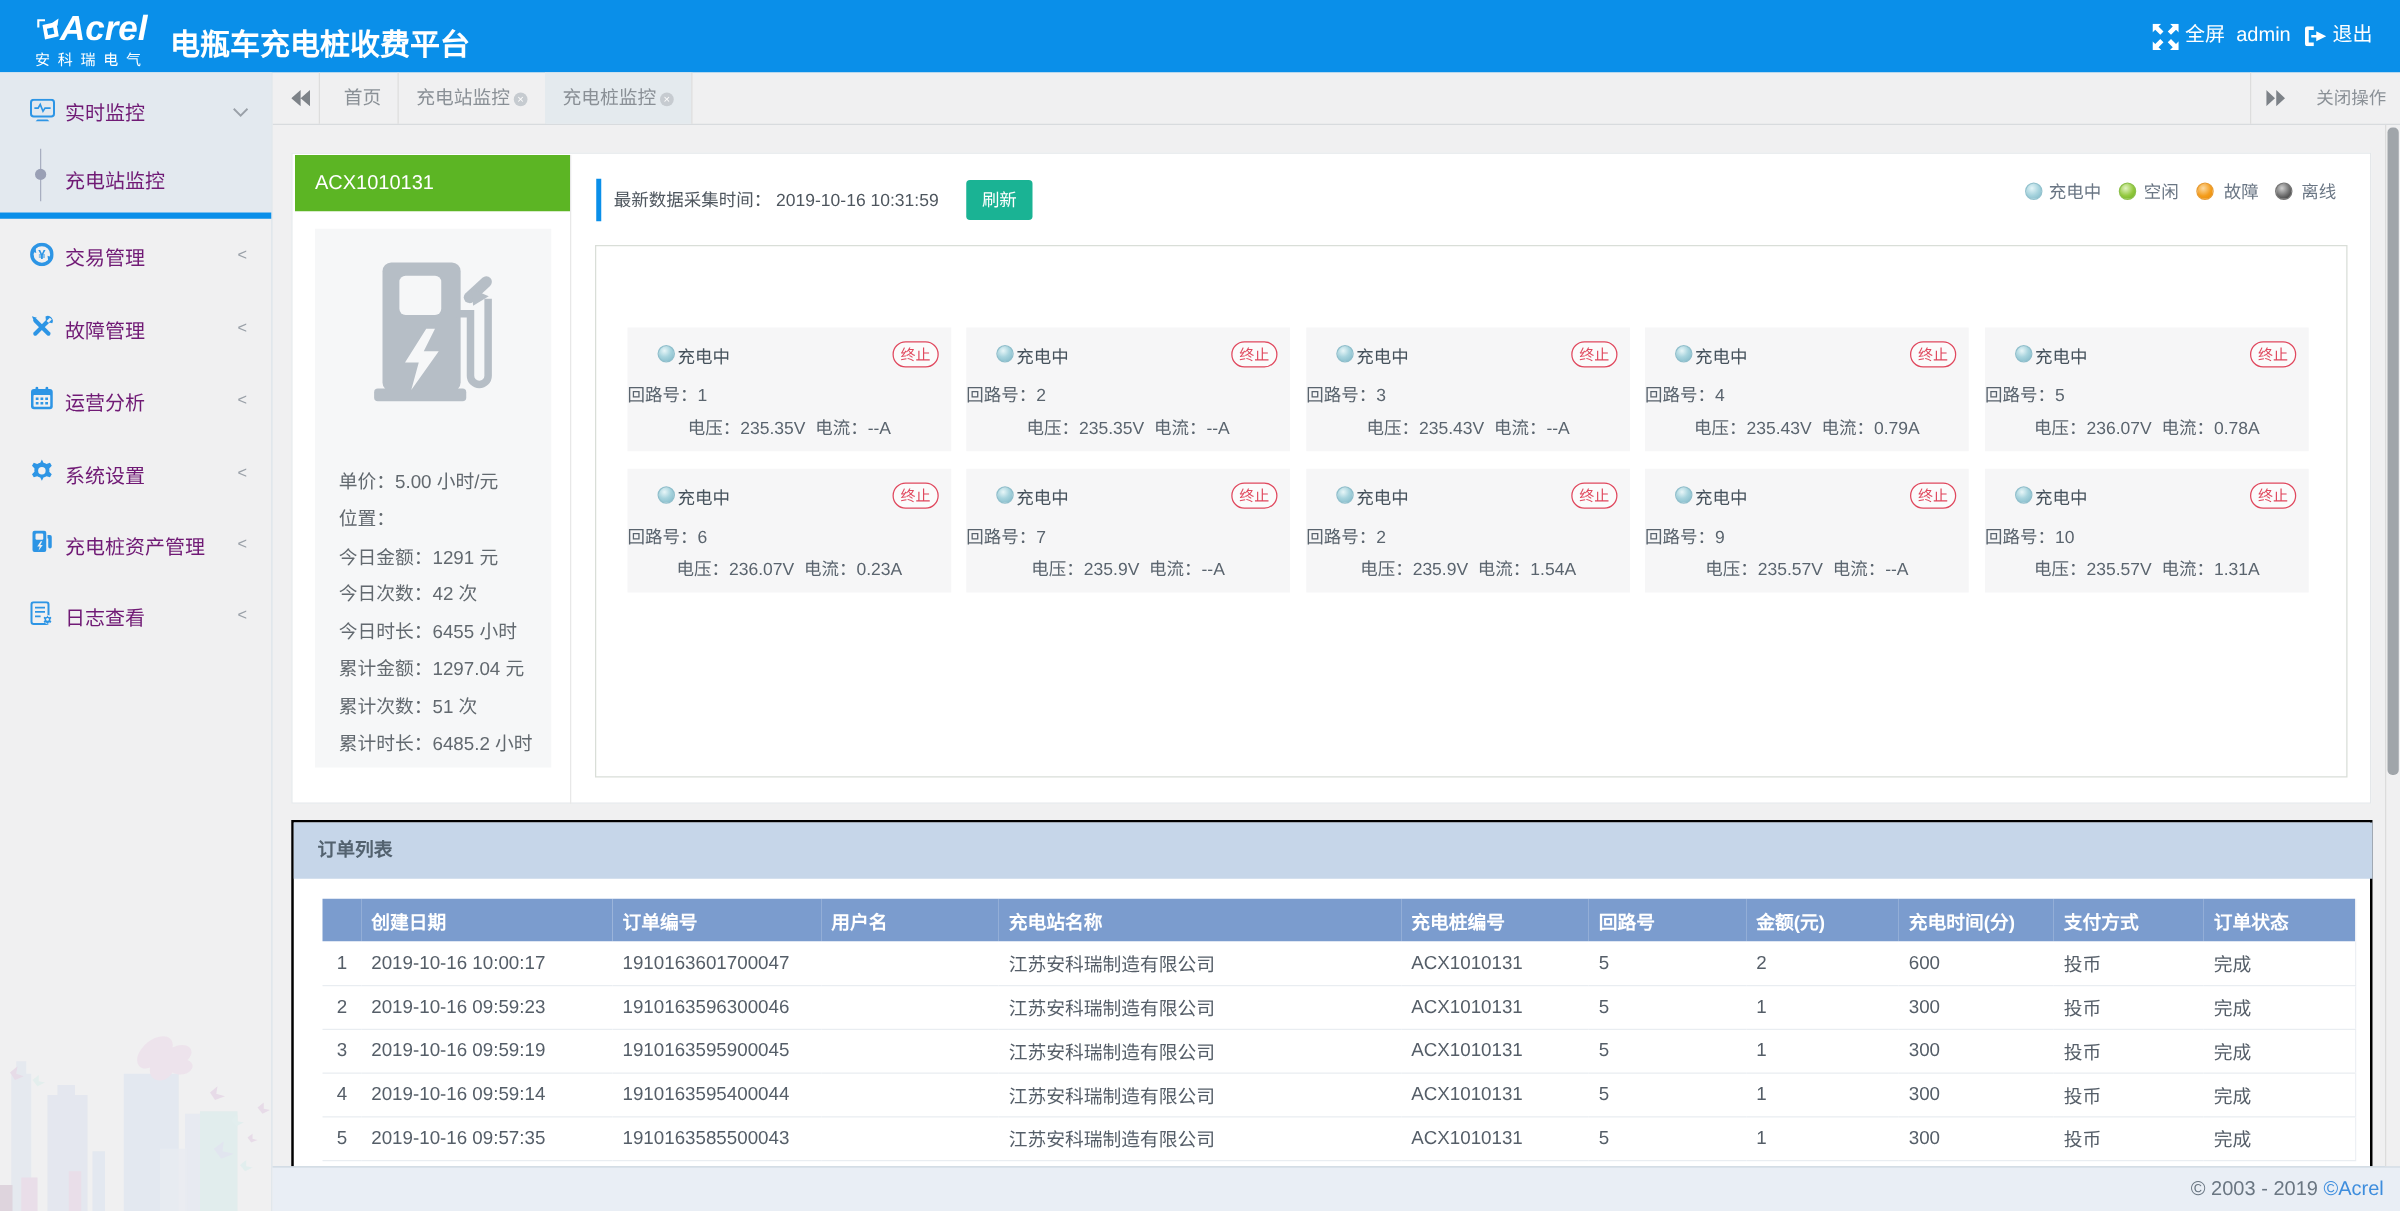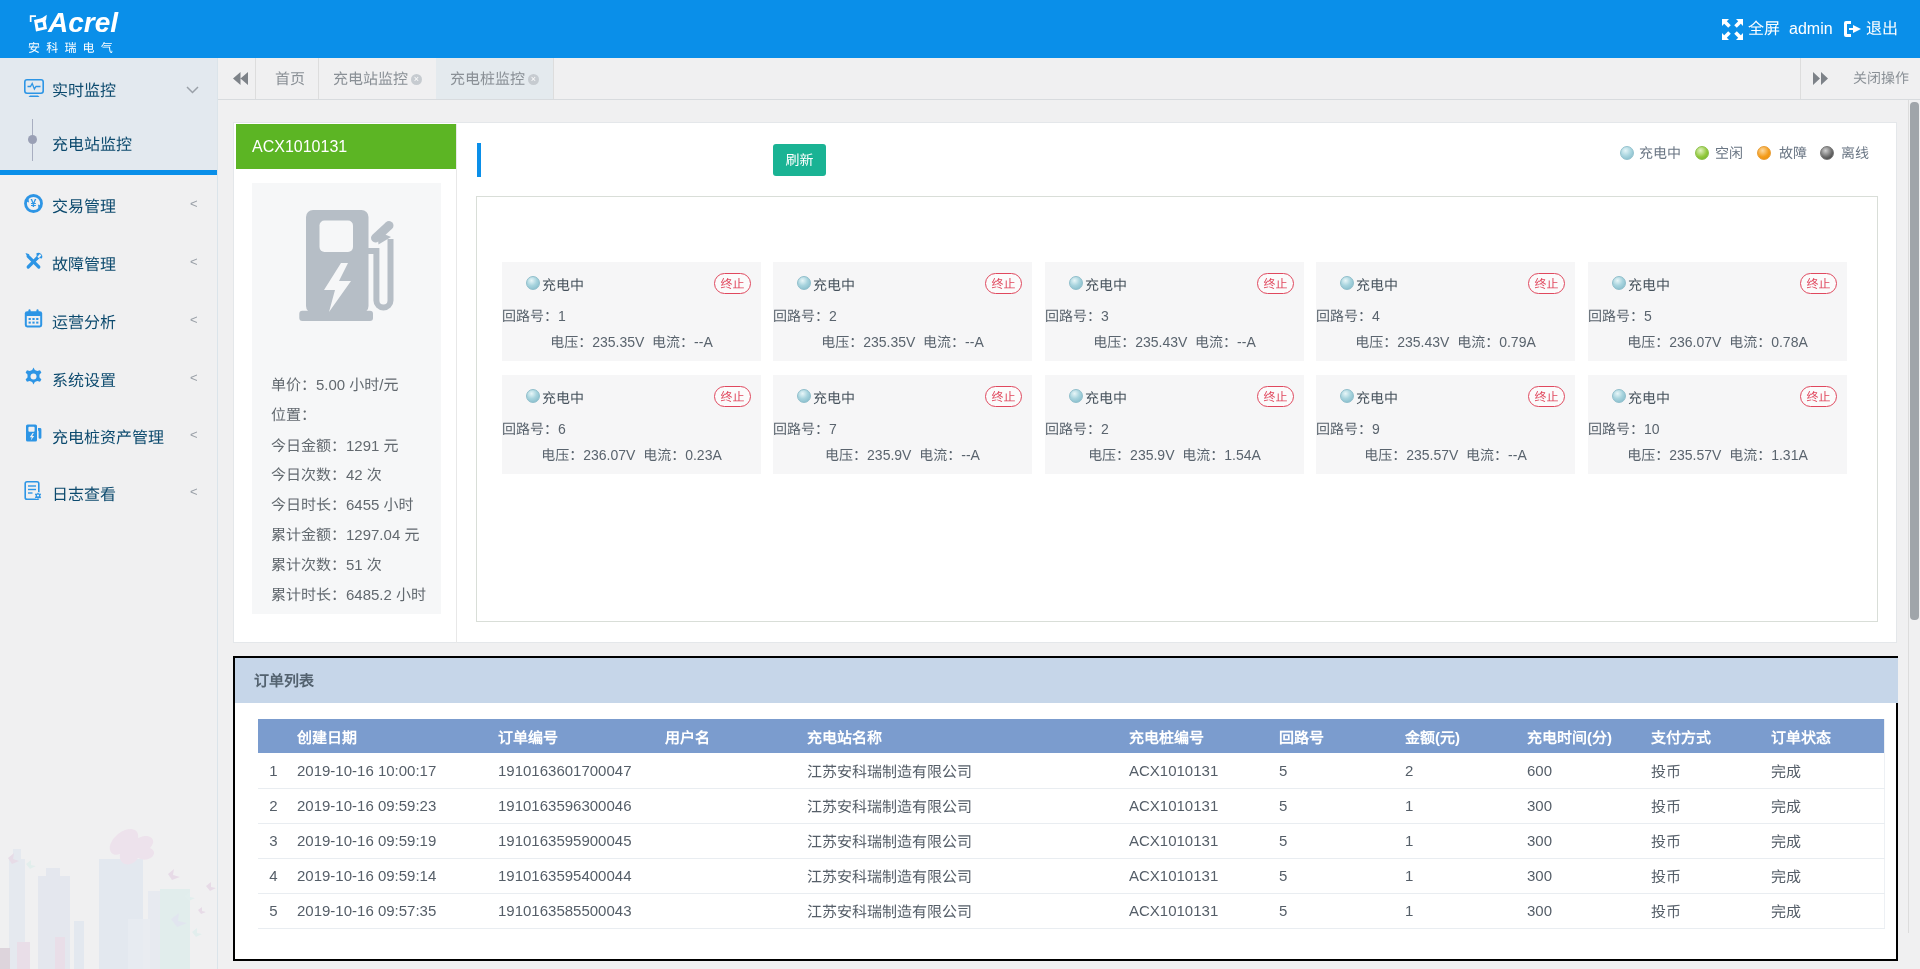--- a/index.html
+++ b/index.html
@@ -18,21 +18,21 @@
 
 #tabbar { left:218px; top:58px; width:1702px; height:42px; background:#f0f0f1; border-bottom:1px solid #d8dbde; }
 .tabsep { position:absolute; top:0; width:1px; height:41px; background:#ddd; }
 .tabtxt { position:absolute; top:0; height:41px; line-height:41px; font-size:15px; color:#8a9096; }
 .tclose { position:absolute; top:16px; width:11px; height:11px; border-radius:50%; background:#c6cbd0; color:#fff; font-size:9px; line-height:11px; text-align:center; }
 
 
 #sidebar { left:0; top:58px; width:218px; height:911px; background:#f0f0f1; border-right:1px solid #dbe4ea; }
 #sgroup1 { left:0; top:0; width:217px; height:112px; background:#e3e9ef; }
 #sblue { left:0; top:112px; width:217px; height:5px; background:#0a8fe9; }
-.mi-txt { font-size:16px; color:#0c4a6e; }
+.mi-txt { font-size:16px; color:#701a75; }
 .mi-chev { font-size:13px; color:#9aa0a8; }
 
 
 #panel1 { left:233px; top:122px; width:1664px; height:521px; background:#fff; border:1px solid #e4e7ea; }
 #greenhdr { left:2px; top:1px; width:220px; height:45px; background:#5cb524; color:#fff; font-size:16px; line-height:45px; padding-left:16px; }
 #carddiv { left:222px; top:1px; width:1px; height:519px; background:#e8e8e8; }
 #graypanel { left:18px; top:60px; width:189px; height:431px; background:#f6f7f8; }
 .stat { position:absolute; left:19px; width:170px; font-size:15px; color:#62696f; white-space:nowrap; }
 
 #tbar-blue { left:243px; top:20px; width:4px; height:34px; background:#0a8fe9; }
@@ -71,20 +71,21 @@
 <div id="stage">
 
   <div class="abs" id="hdr">
     <svg class="abs" style="left:29px;top:14px" width="19" height="20" viewBox="0 0 19 20">
       <path d="M0.8 8 V1.3 H7 V3 H2.5 V8 z" fill="#fff"></path>
       <path d="M5 6 L16 3.5 L18 15 L7 17.5 z M8.5 9 L13.5 8 L14.5 13 L9.5 14 z" fill="#fff" fill-rule="evenodd"></path>
       <path d="M11 5.5 L17.8 0.8 L17 6.5 z" fill="#fff"></path>
     </svg>
     <div class="abs" id="logo-acrel">Acrel</div>
     <div class="abs" id="logo-sub">安科瑞电气</div>
+    <div class="abs" id="hdr-title">电瓶车充电桩收费平台</div>
     <svg class="abs" style="left:1722px;top:19px" width="21" height="21" viewBox="0 0 21 21">
       <g fill="#fff">
         <path d="M0 0 h7 l-2.2 2.2 l4 4 l-2.6 2.6 l-4 -4 L0 7 z"></path>
         <path d="M21 0 v7 l-2.2 -2.2 l-4 4 l-2.6 -2.6 l4 -4 L14 0 z"></path>
         <path d="M0 21 v-7 l2.2 2.2 l4 -4 l2.6 2.6 l-4 4 L7 21 z"></path>
         <path d="M21 21 h-7 l2.2 -2.2 l-4 -4 l2.6 -2.6 l4 4 L21 14 z"></path>
       </g>
     </svg>
     <div class="abs hdr-r" style="left:1748px">全屏</div>
     <div class="abs hdr-r" style="left:1789px">admin</div>
@@ -242,20 +243,21 @@
       <div class="stat" style="top:190px">单价：5.00 小时/元</div>
       <div class="stat" style="top:220px">位置：</div>
       <div class="stat" style="top:251px">今日金额：1291 元</div>
       <div class="stat" style="top:280px">今日次数：42 次</div>
       <div class="stat" style="top:310px">今日时长：6455 小时</div>
       <div class="stat" style="top:340px">累计金额：1297.04 元</div>
       <div class="stat" style="top:370px">累计次数：51 次</div>
       <div class="stat" style="top:400px">累计时长：6485.2 小时</div>
     </div>
     <div class="abs" id="tbar-blue"></div>
+    <div class="abs" id="tbar-txt">最新数据采集时间：&nbsp;2019-10-16 10:31:59</div>
     <div class="abs" id="btn-refresh">刷新</div>
     <div class="ball" style="left:1386px;background:radial-gradient(circle at 38% 30%, #e4f5f8 0%, #a8d4de 50%, #7db6c6 100%);border:1px solid #93c2ce"></div>
     <div class="leg-txt" style="left:1405px">充电中</div>
     <div class="ball" style="left:1461px;background:radial-gradient(circle at 38% 30%, #e2f3c2 0%, #93c93e 55%, #6aaf20 100%);border:1px solid #8cc04a"></div>
     <div class="leg-txt" style="left:1481px">空闲</div>
     <div class="ball" style="left:1523px;background:radial-gradient(circle at 38% 30%, #fcd9a0 0%, #f49d1d 55%, #e88a00 100%);border:1px solid #e89c33"></div>
     <div class="leg-txt" style="left:1545px">故障</div>
     <div class="ball" style="left:1586px;background:radial-gradient(circle at 38% 30%, #cfcfcf 0%, #6e6e6e 55%, #2e2e2e 100%);border:1px solid #777"></div>
     <div class="leg-txt" style="left:1607px">离线</div>
     <div class="abs" id="rtpanel">
@@ -424,16 +426,19 @@
             <td>5</td>
             <td>1</td>
             <td>300</td>
             <td>投币</td>
             <td>完成</td>
           </tr>
     </tbody>
       </table>
   </div>
 
+  <div class="abs" id="footer">
+      <div id="foot-txt">© 2003 - 2019 <span style="color:#3e8ddd">©Acrel</span></div>
+    </div>
   <div class="abs" id="sbtrack"></div>
   <div class="abs" id="sbthumb"></div>
 
 </div>
 
 </body></html>

